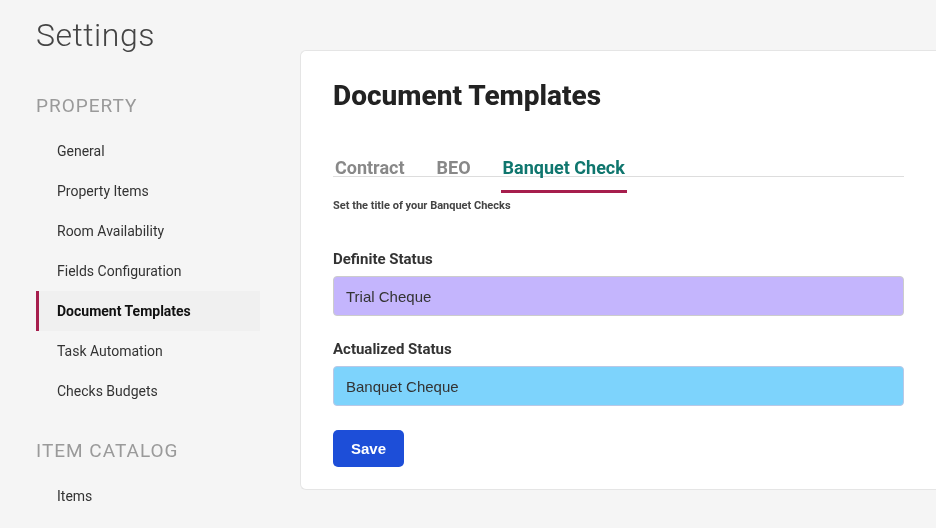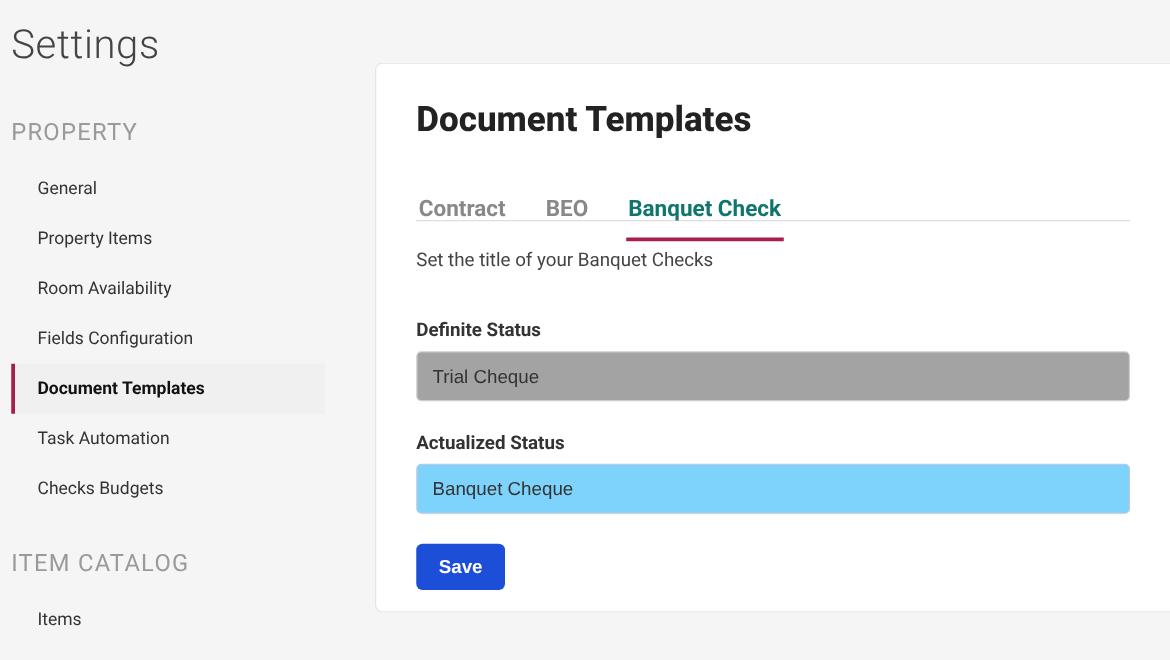--- a/index.html
+++ b/index.html
@@ -10,21 +10,21 @@
       width: 936px;
       height: 528px;
       overflow: hidden;
     }
     .layout {
       display: flex;
       height: 100%;
     }
     .sidebar {
       width: 300px;
-      padding: 16px 0 0 9px;
+      padding: 16px 0 0 36px;
       background: #f5f5f5;
     }
     .page-title {
       font-size: 32px;
       font-weight: 300;
       color: #444;
       margin-bottom: 40px;
       letter-spacing: 0.5px;
     }
     .section-label {
@@ -84,43 +84,44 @@
       color: #888;
       cursor: pointer;
       position: relative;
       top: 17px;
     }
     .tab.active {
       color: #0f766e;
       border-bottom: 3px solid #a61e4d;
     }
     .helper-text {
-      font-size: 15px;
+      font-size: 11px;
       color: #444;
       margin-bottom: 38px;
+      font-weight: bold;
     }
     .field {
       margin-bottom: 24px;
     }
     .field-label {
       display: block;
       font-size: 15px;
       font-weight: 700;
       color: #333;
       margin-bottom: 8px;
     }
     .text-input {
       width: 100%;
       max-width: 580px;
       height: 40px;
       padding: 8px 12px;
       font-size: 15px;
       border: 1px solid #ccc;
       border-radius: 4px;
-      background: #a3a3a3;
+      background: #c4b5fd;
       color: #333;
     }
     .text-input.highlight {
       background: #7dd3fc;
       border-color: #b9c8e6;
     }
     .save-btn {
       background: #1d4ed8;
       color: #fff;
       border: none;

